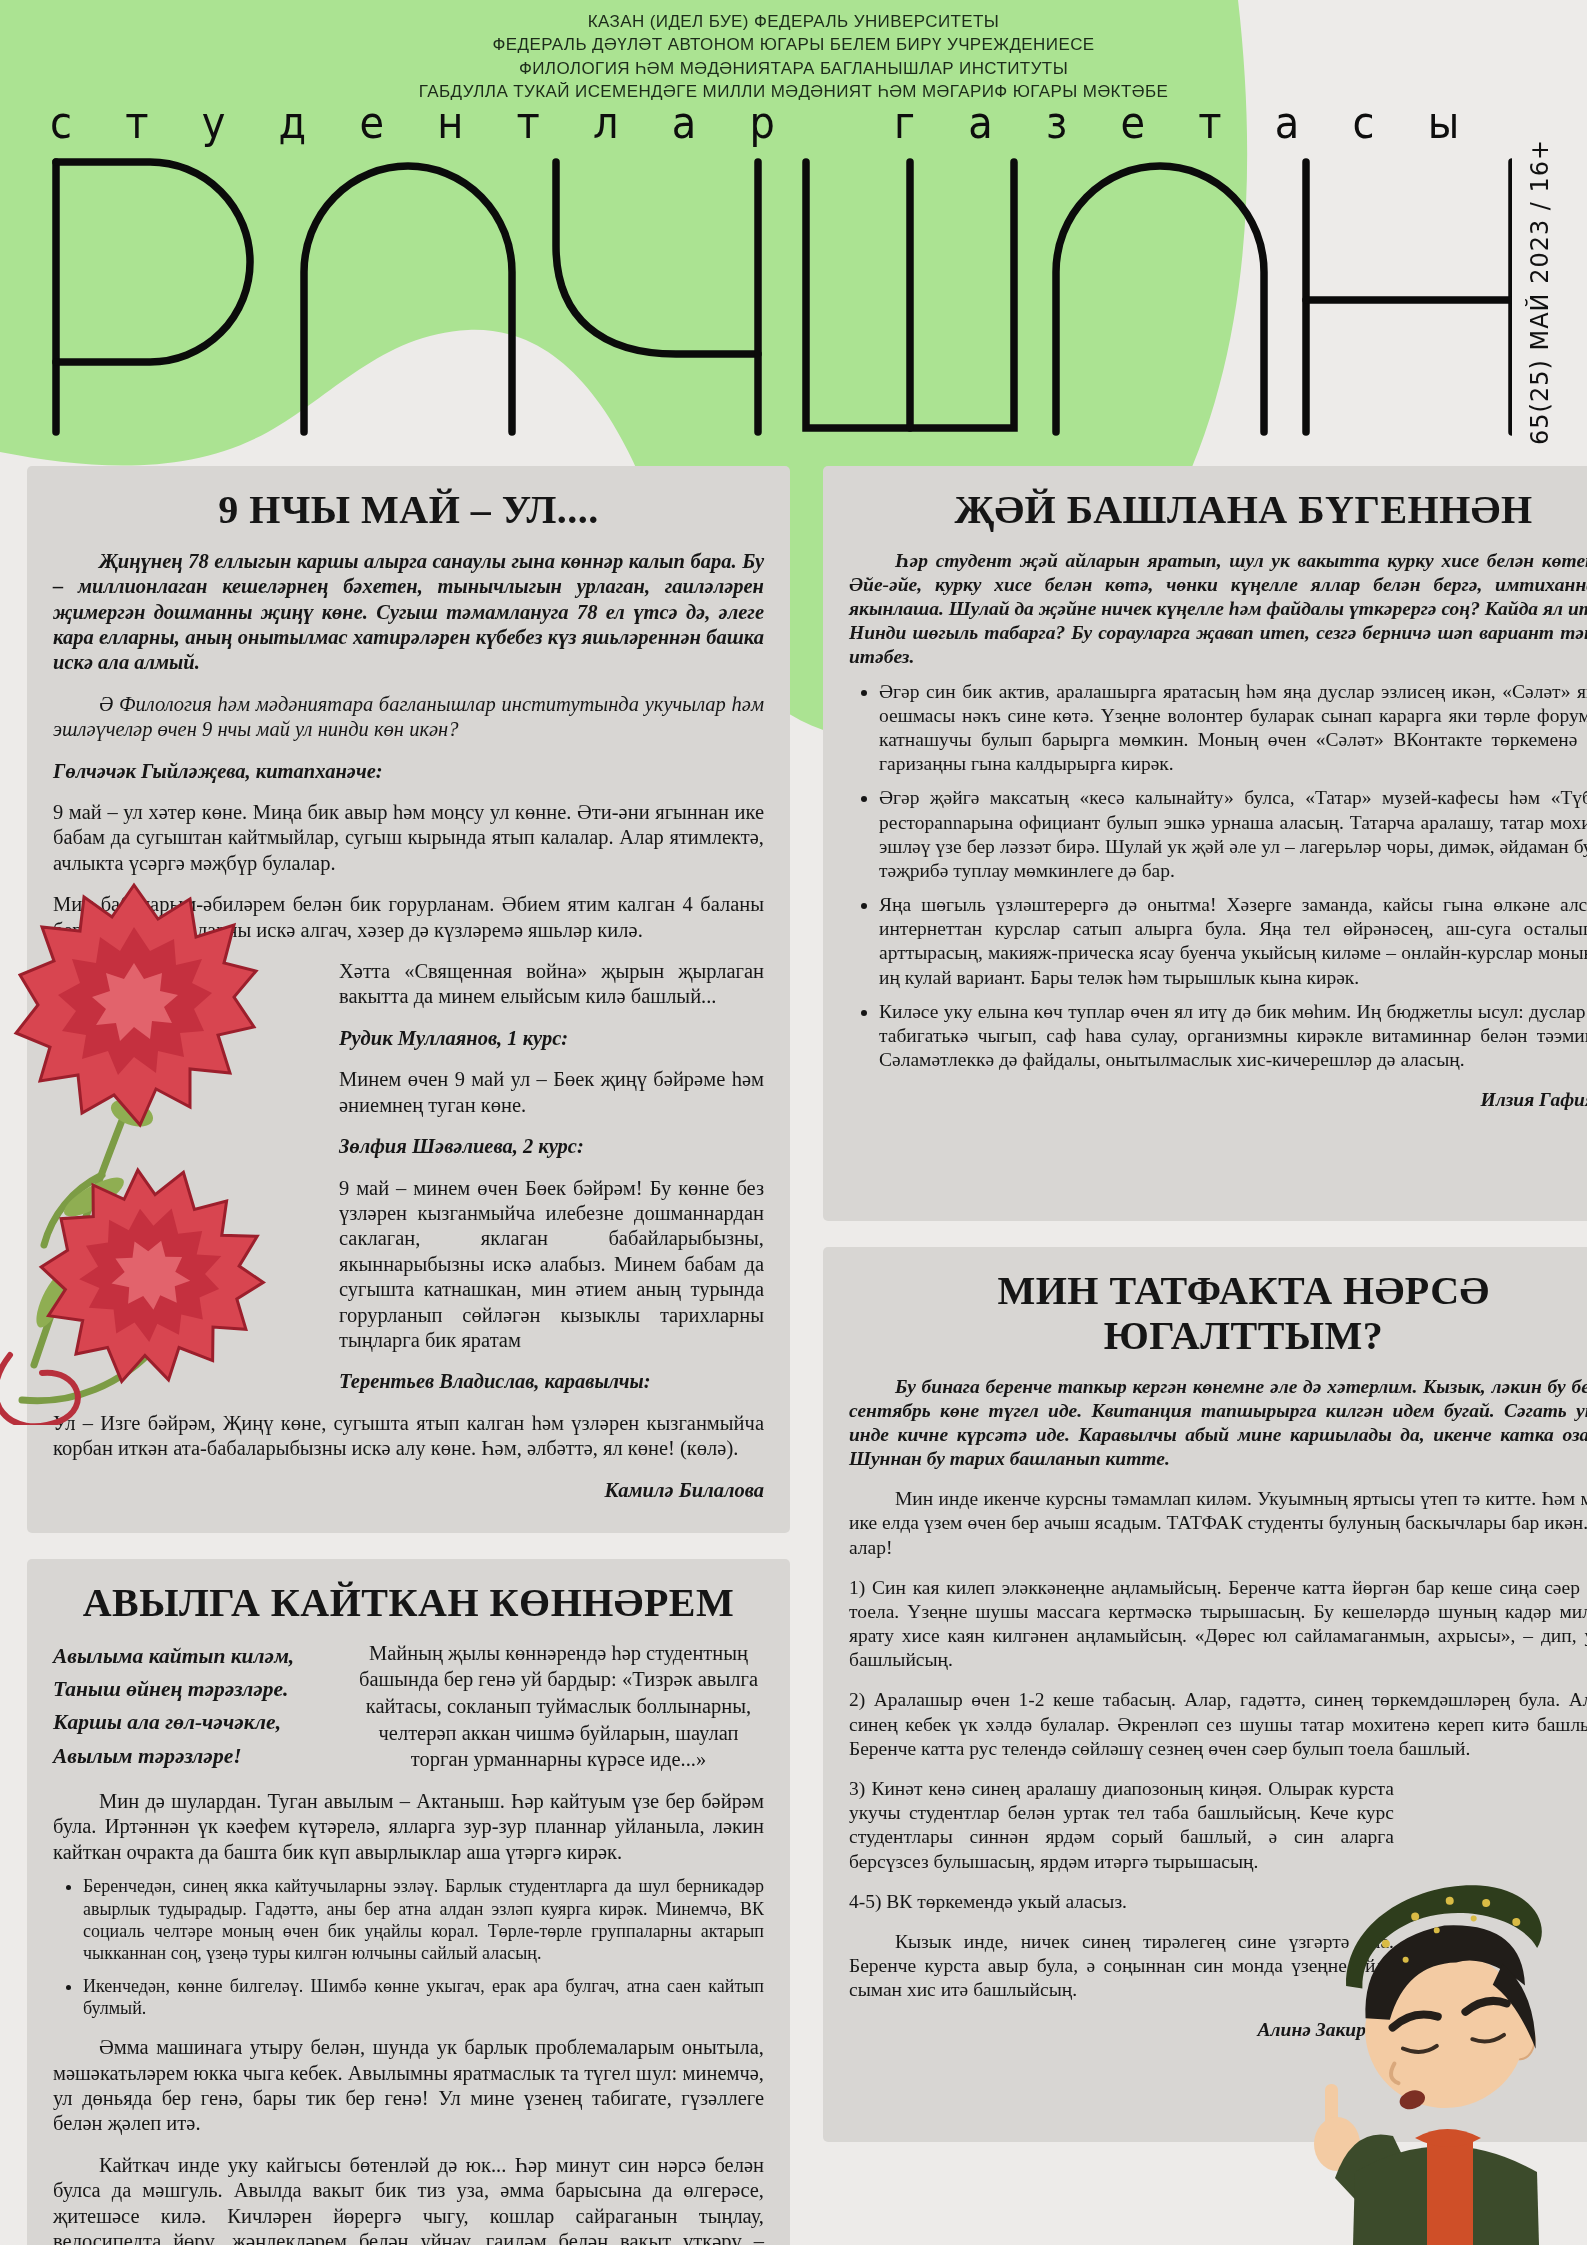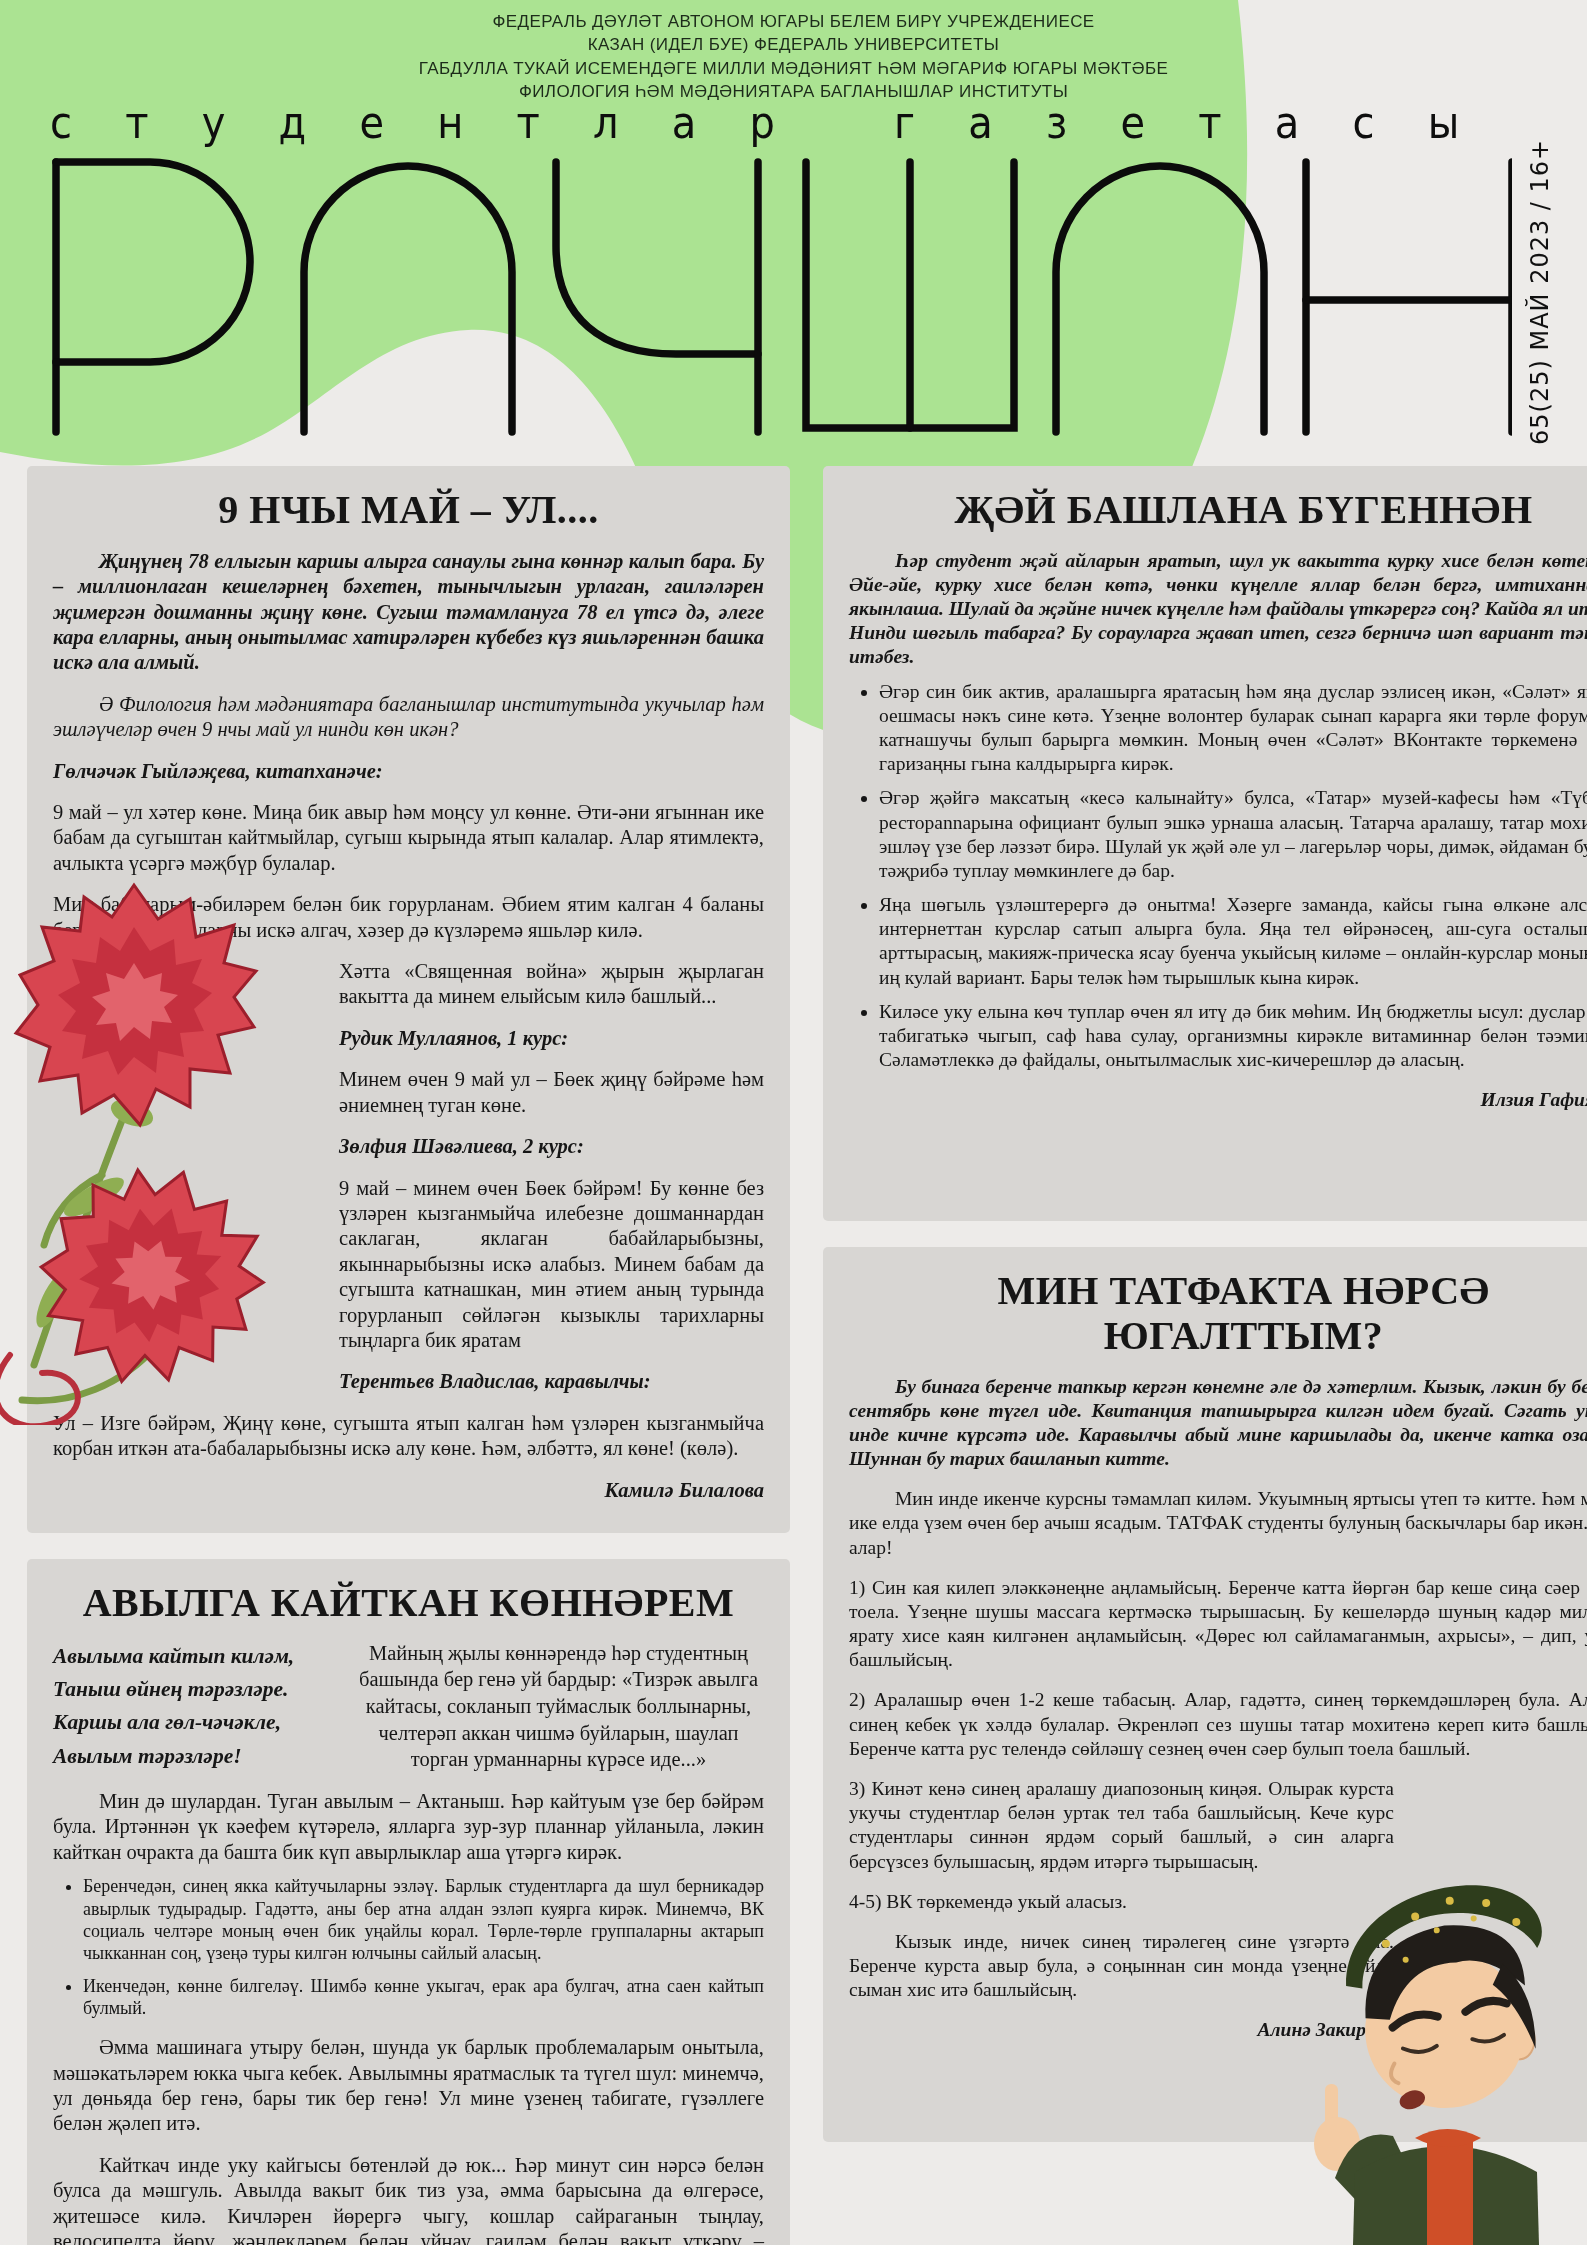--- a/index.html
+++ b/index.html
@@ -59,24 +59,24 @@
       C1262,210 1244,430 1122,590
       C1050,690 938,752 846,736
       C752,718 700,628 652,505
       C612,402 556,326 468,330
       C382,334 330,398 268,432
       C188,476 92,470 0,452 Z"></path>
   </svg>
 
   <div class="masthead">
     <div class="org-lines">
+      <div>КАЗАН (ИДЕЛ БУЕ) ФЕДЕРАЛЬ УНИВЕРСИТЕТЫ</div>
       <div>ФЕДЕРАЛЬ ДӘҮЛӘТ АВТОНОМ ЮГАРЫ БЕЛЕМ БИРҮ УЧРЕЖДЕНИЕСЕ</div>
-      <div>КАЗАН (ИДЕЛ БУЕ) ФЕДЕРАЛЬ УНИВЕРСИТЕТЫ</div>
+      <div>ФИЛОЛОГИЯ ҺӘМ МӘДӘНИЯТАРА БАГЛАНЫШЛАР ИНСТИТУТЫ</div>
       <div>ГАБДУЛЛА ТУКАЙ ИСЕМЕНДӘГЕ МИЛЛИ МӘДӘНИЯТ ҺӘМ МӘГАРИФ ЮГАРЫ МӘКТӘБЕ</div>
-      <div>ФИЛОЛОГИЯ ҺӘМ МӘДӘНИЯТАРА БАГЛАНЫШЛАР ИНСТИТУТЫ</div>
     </div>
     <div class="tagline">студентлар газетасы</div>
 
     <svg class="title-svg" width="1470" height="292" viewBox="0 0 1470 292">
       <g fill="none" stroke="#0b0b0b" stroke-width="7.5" stroke-linecap="round">
 
         <path d="M14,282 L14,12"></path>
         <path d="M14,12 L108,12 A100,100 0 1 1 108,212 L14,212"></path>
 
         <path d="M262,282 L262,122 A104,106 0 0 1 470,122 L470,282"></path>

